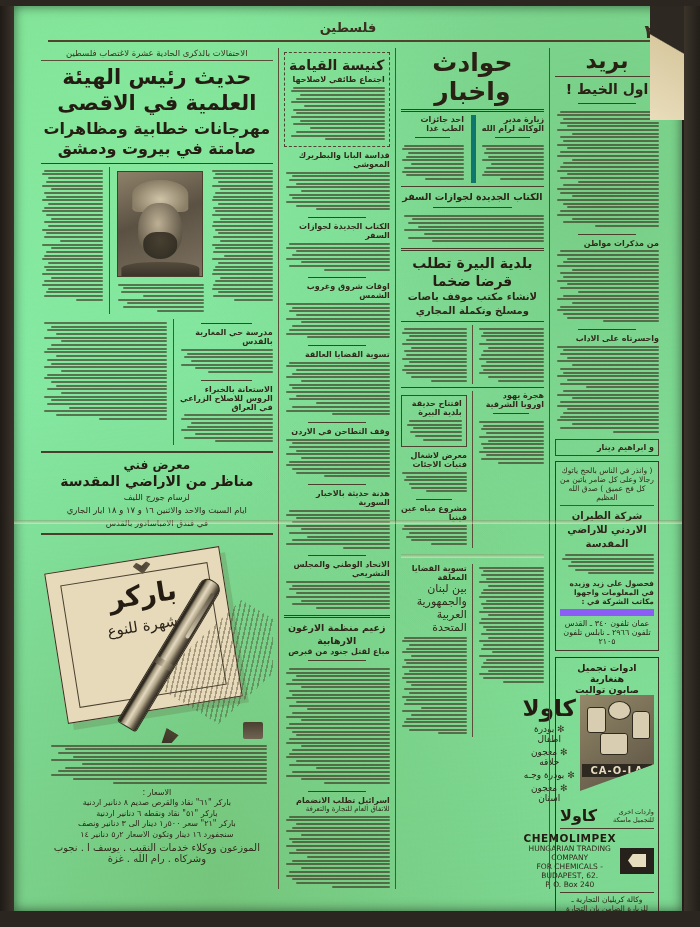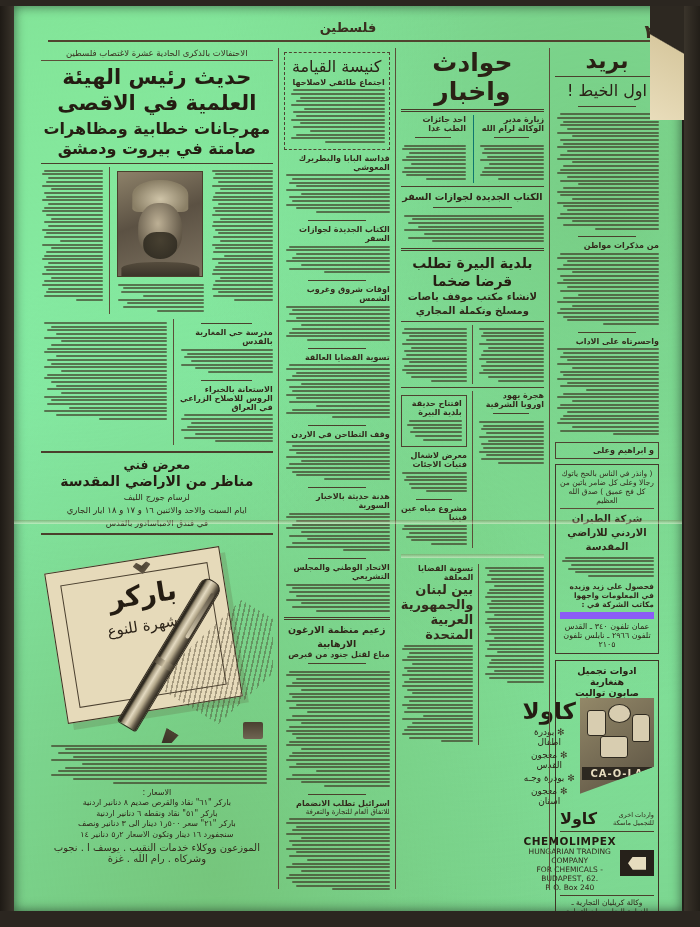--- a/index.html
+++ b/index.html
@@ -70,21 +70,21 @@
   .c-right{width:104px}   
   .c-mid2 {width:162px}   
   .c-mid1 {width:120px}   
   .c-left {width:262px}   
 
   
   .hd-mega{font-size:21px;font-weight:bold;color:#241c12;text-align:center;
            line-height:1.25;letter-spacing:-.5px;}
   .hd-big{font-size:15px;font-weight:bold;color:#261e13;text-align:center;
           line-height:1.3;}
-  .hd-med{font-size:16px;font-weight:normal;color:#2b2217;text-align:center;
+  .hd-med{font-size:14px;font-weight:bold;color:#2b2217;text-align:center;
           line-height:1.35;}
   .hd-sm{font-size:9.5px;font-weight:bold;color:#2f2619;text-align:center;
          line-height:1.4;}
   .hd-xs{font-size:8px;font-weight:bold;color:#332a1c;}
   .kicker{font-size:8.5px;color:#3a2f20;text-align:center;
           border-bottom:1px solid #5b4e38;padding-bottom:2px;margin-bottom:3px;}
   .masthead-word{font-size:22px;font-weight:bold;color:#2a2115;text-align:center;
           letter-spacing:2px;}
 
   
@@ -300,21 +300,21 @@
             <i class="w88"></i>
             <i class="w92"></i>
             <i class="w95"></i>
           <i class="w98"></i>
             <i class="w84"></i>
             <i class="w95"></i>
             <i class="w44"></i>
         </div>
 
         <div class="boxed">
-          <div class="hd-xs">و ابراهيم وعلى</div>
+          <div class="hd-xs">و ابراهيم دينار</div>
         </div>
 
         <div id="airline">
           <div class="verse ar">( وانذر في الناس بالحج ياتوك رجالا وعلى كل ضامر ياتين من كل فج عميق ) صدق الله العظيم</div>
           <div class="hd-sm" style="font-size:10px;margin-top:3px">شركة الطيران الاردني للاراضي المقدسة</div>
           <div class="body ar">
             <i class="w95"></i>
               <i class="w98"></i>
               <i class="w88"></i>
               <i class="w92"></i>
@@ -333,21 +333,21 @@
               <div class="jar j1"></div>
                 <div class="jar j2"></div>
               <div class="jar j3"></div>
                 <div class="jar j4"></div>
               <div class="logo">CA-O-LA</div>
             </div>
             <div style="flex:1">
               <div class="brandar">كاولا</div>
               <ul>
                 <li>بودرة اطفال</li>
-                <li>معجون القدس</li>
+                <li>معجون حلاقه</li>
                 <li>بودرة وجـه</li>
                 <li>معجون اسنان</li>
               </ul>
             </div>
           </div>
           <div style="display:flex;align-items:center;gap:4px;margin-top:2px">
             <div class="hd-xs" style="flex:1;font-size:6.5px;font-weight:normal">واردات اخرى للتجميل ماسكة</div>
             <div class="brandar" style="font-size:16px;margin:0">كاولا</div>
           </div>
           <div class="impx">
@@ -379,21 +379,21 @@
                 <i class="w95"></i>
                 <i class="w88"></i>
               <i class="w98"></i>
                 <i class="w84"></i>
                 <i class="w92"></i>
                 <i class="w95"></i>
               <i class="w98"></i>
                 <i class="w70"></i>
             </div>
           </div>
-          <div style="flex:1;border-right:1px solid #0f766e;padding-right:7px">
+          <div style="flex:1;border-right:5px solid #0f766e;padding-right:7px">
             <div class="hd-xs">احد جائزات الطب غدا</div>
             <div class="rule short"></div>
             <div class="body ar">
               <i class="w95"></i>
                 <i class="w98"></i>
                 <i class="w88"></i>
                 <i class="w92"></i>
               <i class="w98"></i>
                 <i class="w84"></i>
                 <i class="w95"></i>
@@ -545,21 +545,21 @@
               <i class="w88"></i>
               <i class="w92"></i>
               <i class="w95"></i>
             <i class="w84"></i>
               <i class="w98"></i>
               <i class="w92"></i>
               <i class="w62"></i>
           </div>
           <div style="flex:1;border-right:1px solid #5b4e38;padding-right:5px">
             <div class="hd-xs">تسوية القضايا المعلقة</div>
-            <div class="hd-xs" style="font-weight:bold;font-size:13px">بين لبنان والجمهورية العربية المتحدة</div>
+            <div class="hd-xs" style="font-weight:normal;font-size:11px">بين لبنان والجمهورية العربية المتحدة</div>
             <div class="body ar">
               <i class="w95"></i>
                 <i class="w98"></i>
                 <i class="w88"></i>
                 <i class="w92"></i>
               <i class="w98"></i>
                 <i class="w84"></i>
                 <i class="w95"></i>
                 <i class="w92"></i>
               <i class="w98"></i>

